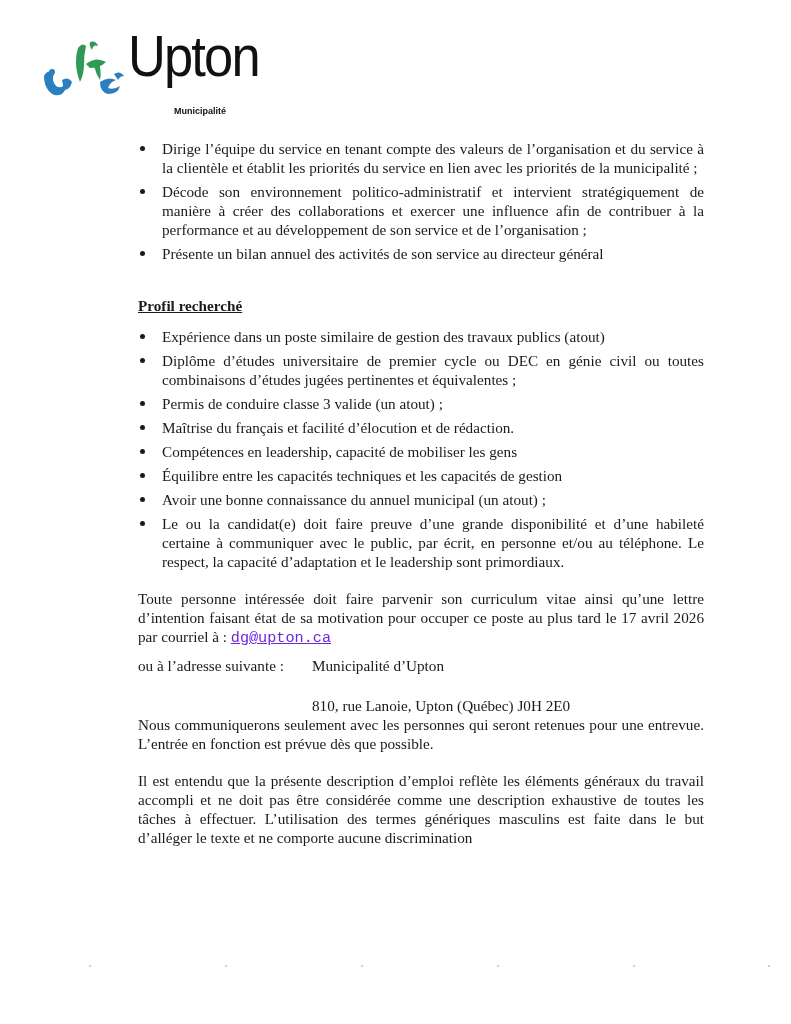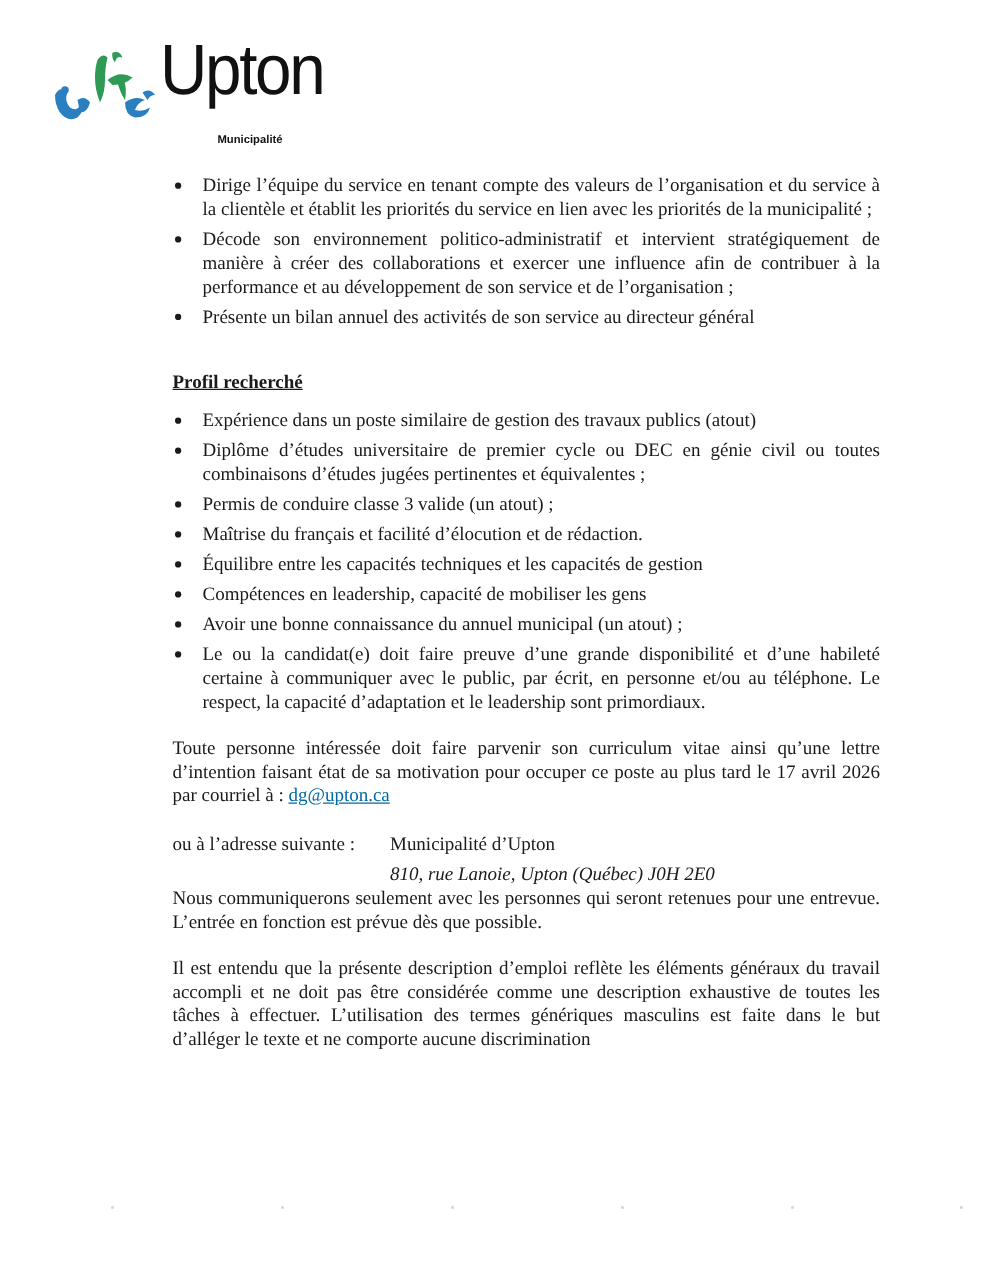--- a/index.html
+++ b/index.html
@@ -25,24 +25,24 @@
     ul.bullets { list-style: none; margin: 0; padding: 0; }
     ul.bullets li { position: relative; padding-left: 24px; margin-bottom: 5px; text-align: justify; }
     ul.bullets li .dot {
       position: absolute; left: 2px; top: 7px; width: 5px; height: 5px; border-radius: 50%; background: #1a1a1a;
     }
     .list1 { margin-left: 24px; }
     .list2 { margin-left: 24px; }
     .section-title { font-weight: bold; text-decoration: underline; margin-top: 33px; margin-bottom: 12px; }
     .para { text-align: justify; margin-top: 18px; }
     .para.tight { margin-top: 0; }
-    .email { color: #0369a1; text-decoration: underline; }
-    .addr-row { display: flex; margin-top: 20px; align-items: center; }
+    .email { color: #6d28d9; text-decoration: underline; font-family: Liberation Mono, monospace; }
+    .addr-row { display: flex; margin-top: 8px; align-items: center; }
     .addr-label { width: 174px; }
-    .addr-line2 { margin-left: 174px; margin-top: 5px; font-style: italic; }
+    .addr-line2 { margin-left: 174px; margin-top: 21px; }
     .scan-dot { position: absolute; top: 965px; width: 2px; height: 2px; background: #cfcfcf; }
   </style>
 </head>
 <body>
 
 <div class="logo">
   <svg width="95" height="72" viewBox="0 0 95 72">
 
     <path d="M6 42 q4 -8 10 -2 q-3 6 2 12 q6 4 10 -4 q2 6 -4 12 q-8 4 -14 -4 q-4 -6 -4 -14z" fill="#2a7fc1"></path>
     <circle cx="14" cy="38" r="3" fill="#2a7fc1"></circle>
@@ -67,22 +67,22 @@
     <li><span class="dot"></span><span>Présente un bilan annuel des activités de son service au directeur général</span></li>
   </ul>
 
   <div class="section-title">Profil recherché</div>
 
   <ul class="bullets list2">
     <li><span class="dot"></span><span>Expérience dans un poste similaire de gestion des travaux publics (atout)</span></li>
     <li><span class="dot"></span><span>Diplôme d’études universitaire de premier cycle ou DEC en génie civil ou toutes combinaisons d’études jugées pertinentes et équivalentes   ;</span></li>
     <li><span class="dot"></span><span>Permis de conduire classe 3 valide (un atout) ;</span></li>
     <li><span class="dot"></span><span>Maîtrise du français et facilité d’élocution et de rédaction.</span></li>
+    <li><span class="dot"></span><span>Compétences en leadership, capacité de mobiliser les gens</span></li>
     <li><span class="dot"></span><span>Équilibre entre les capacités techniques et les capacités de gestion</span></li>
-    <li><span class="dot"></span><span>Compétences en leadership, capacité de mobiliser les gens</span></li>
     <li><span class="dot"></span><span>Avoir une bonne connaissance du annuel municipal (un atout) ;</span></li>
     <li><span class="dot"></span><span>Le ou la candidat(e) doit faire preuve d’une grande disponibilité et d’une habileté certaine à communiquer avec le public, par écrit, en personne et/ou au téléphone. Le respect, la capacité d’adaptation et le leadership sont primordiaux.</span></li>
   </ul>
 
   <div class="para"><span>Toute personne intéressée doit faire parvenir son curriculum vitae ainsi qu’une lettre d’intention faisant état de sa motivation pour occuper ce poste au plus tard le 17 avril 2026 par courriel à : </span><a class="email" href="mailto:dg@upton.ca">dg@upton.ca</a></div>
 
   <div class="addr-row">
     <span class="addr-label">ou à l’adresse suivante :</span>
     <span>Municipalité d’Upton</span>
   </div>

